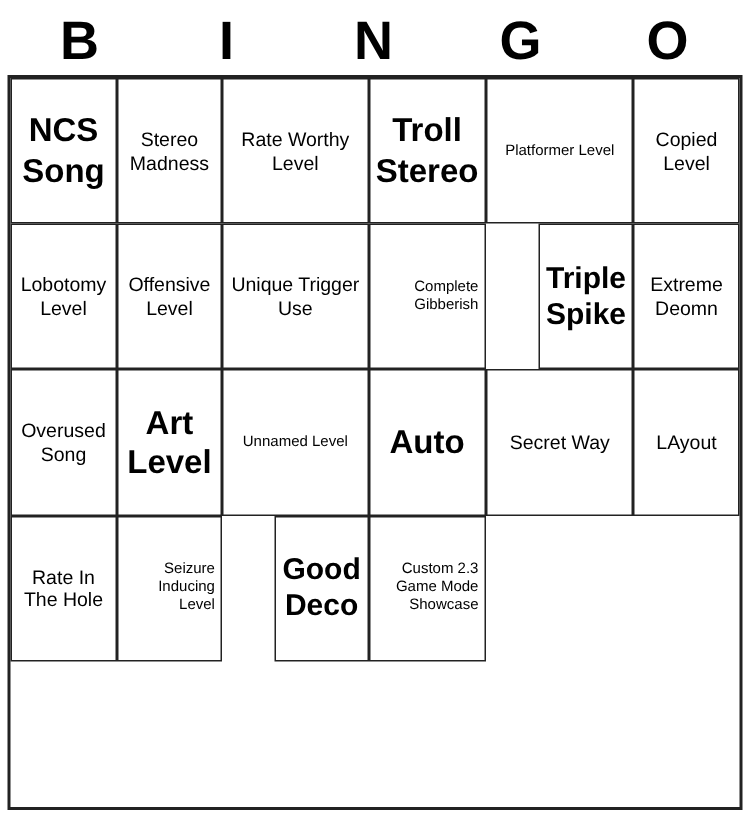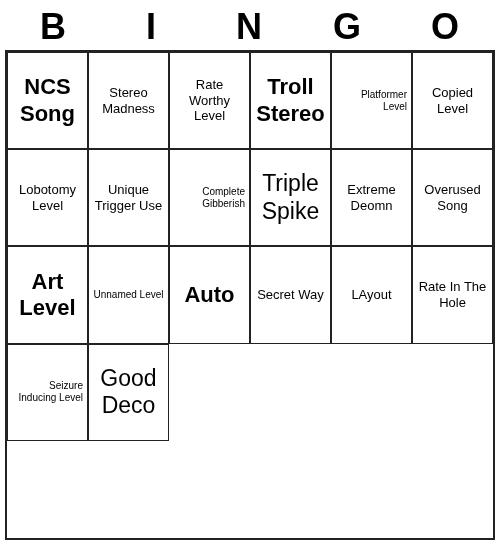--- a/index.html
+++ b/index.html
@@ -44,22 +44,23 @@
       text-align: center;
       padding: 4px;
       font-size: 13px;
       line-height: 1.2;
     }
     .cell.large {
       font-size: 22px;
       font-weight: bold;
     }
     .cell.medium {
-      font-size: 23px;
-      font-weight: normal;
+      font-size: 20px;
+      font-weight: bold;
+      margin-left: 35px;
     }
     .cell.small {
       font-size: 10px;
       text-align: right;
     }
   </style>
 </head>
 <body>
 
 <div class="bingo-title">
@@ -71,26 +72,28 @@
 </div>
 
 <div class="bingo-grid" id="grid">
     <div class="cell large">NCS Song</div>
     <div class="cell">Stereo Madness</div>
     <div class="cell">Rate Worthy Level</div>
     <div class="cell large">Troll Stereo</div>
     <div class="cell small">Platformer Level</div>
     <div class="cell">Copied Level</div>
     <div class="cell">Lobotomy Level</div>
+    <div class="cell">Offensive Level</div>
     <div class="cell">Unique Trigger Use</div>
     <div class="cell small">Complete Gibberish</div>
     <div class="cell medium">Triple Spike</div>
     <div class="cell">Extreme Deomn</div>
     <div class="cell">Overused Song</div>
     <div class="cell large">Art Level</div>
     <div class="cell small">Unnamed Level</div>
     <div class="cell large">Auto</div>
     <div class="cell">Secret Way</div>
     <div class="cell">LAyout</div>
     <div class="cell">Rate In The Hole</div>
     <div class="cell small">Seizure Inducing Level</div>
     <div class="cell medium">Good Deco</div>
+    <div class="cell small">Custom 2.3 Game Mode Showcase</div>
   </div>
 
 </body></html>

